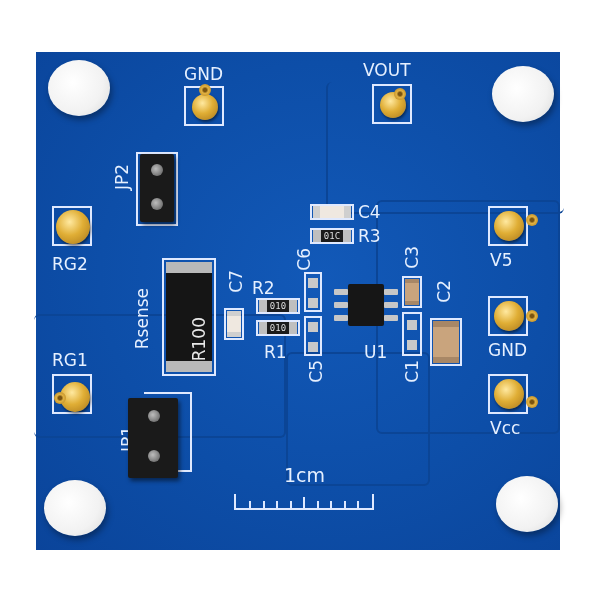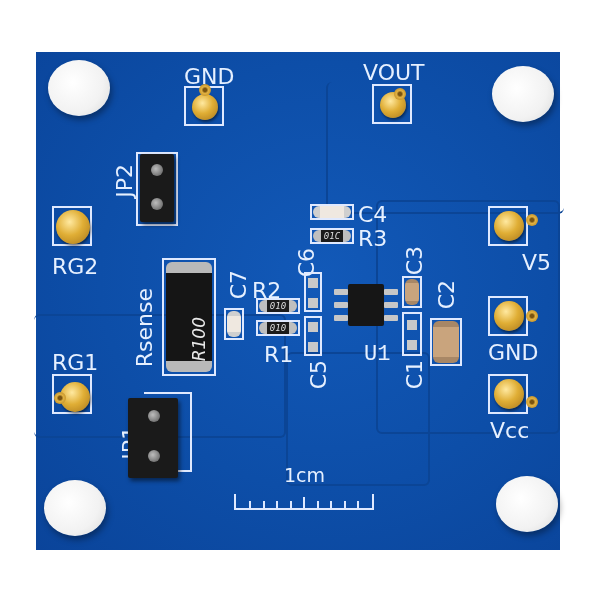--- a/index.html
+++ b/index.html
@@ -1,27 +1,27 @@
 <!DOCTYPE html>
 <html><head>
 <meta charset="utf-8">
 <style>
   html, body { margin:0; padding:0; }
   body { width:600px; height:600px; background:#ffffff; position:relative; overflow:hidden; font-family:"DejaVu Sans", sans-serif; }
   .board { position:absolute; left:36px; top:52px; width:524px; height:498px; background:#0d4ea8;
            background-image: radial-gradient(ellipse at 55% 45%, #1259b8 0%, #0d4ea8 55%, #0a449a 100%); }
   .trace { position:absolute; border:2px solid #0b4596; border-radius:6px; }
   .hole { position:absolute; width:62px; height:56px; border-radius:50%; background:radial-gradient(circle at 40% 40%, #ffffff 0%, #f2f2f2 60%, #d8d8d8 100%); box-shadow: 2px 4px 6px rgba(0,0,0,0.35); }
-  .silk { position:absolute; color:#e6f0ff; font-size:22px; line-height:1; white-space:nowrap; }
+  .silk { position:absolute; color:#e6f0ff; font-size:17px; line-height:1; white-space:nowrap; }
   .pad-box { position:absolute; border:2px solid #dfe9ff; box-sizing:border-box; }
   .pin { position:absolute; border-radius:50%; background:radial-gradient(circle at 40% 35%, #ffe9a0 0%, #e0ae35 45%, #a8761a 100%); box-shadow: 1px 2px 3px rgba(0,0,0,0.5); }
   .pin-tip { position:absolute; width:12px; height:12px; border-radius:50%; background:radial-gradient(circle, #7a5410 20%, #e2b242 40%, #b07e1c 100%); }
   .header { position:absolute; background:#1a1a1a; border-radius:2px; box-shadow: 2px 3px 4px rgba(0,0,0,0.5); }
   .hdr-pin { position:absolute; width:12px; height:12px; border-radius:50%; background:radial-gradient(circle at 40% 40%, #bdbdbd, #555); }
-  .smd { position:absolute; box-sizing:border-box; border-radius:6px;font-style:italic; }
+  .smd { position:absolute; box-sizing:border-box; border-radius:0; }
   .res { background:linear-gradient(90deg, #bfbfbf 0 22%, #1b1b1b 22% 78%, #bfbfbf 78%); }
   .cap { background:linear-gradient(90deg, #cfcfcf 0 18%, #efe8e0 18% 82%, #cfcfcf 82%); }
   .captan { background:linear-gradient(180deg, #a88766 0 14%, #c9a47d 14% 86%, #a88766 86%); }
   .res-label { position:absolute; color:#dedede; font-size:9px; font-family:"DejaVu Sans Mono", monospace; left:50%; top:50%; transform:translate(-50%,-50%); }
   .pad-sq { position:absolute; width:10px; height:10px; background:#c9c9c9; }
   .ic { position:absolute; background:#161616; border-radius:2px; }
   .ic-leg { position:absolute; width:14px; height:6px; background:#c7c7c7; border-radius:1px; }
   .ruler { position:absolute; height:14px; border-left:2px solid #dfe9ff; border-bottom:2px solid #dfe9ff; border-right:2px solid #dfe9ff; }
   .tick { position:absolute; bottom:0; width:2px; background:#dfe9ff; }
   .vert { writing-mode: vertical-rl; transform: rotate(180deg); }
@@ -106,40 +106,40 @@
   </div>
   <span class="silk" style="left:322px; top:176px;">R3</span>
 
   <div class="ic" style="left:312px; top:232px; width:36px; height:42px;"></div>
   <div class="ic-leg" style="left:298px; top:237px;"></div>
   <div class="ic-leg" style="left:298px; top:250px;"></div>
   <div class="ic-leg" style="left:298px; top:263px;"></div>
   <div class="ic-leg" style="left:348px; top:237px;"></div>
   <div class="ic-leg" style="left:348px; top:250px;"></div>
   <div class="ic-leg" style="left:348px; top:263px;"></div>
-  <span class="silk" style="left:328px; top:292px;font-family:Liberation Mono, monospace;">U1</span>
+  <span class="silk" style="left:328px; top:292px;">U1</span>
 
   <span class="silk vert" style="left:368px; top:194px;">C3</span>
   <div class="pad-box" style="left:366px; top:224px; width:20px; height:32px;"></div>
   <div class="smd captan" style="left:369px; top:227px; width:14px; height:26px;"></div>
   <div class="pad-box" style="left:366px; top:260px; width:20px; height:44px;">
     <div class="pad-sq" style="left:3px; top:6px;"></div>
     <div class="pad-sq" style="left:3px; top:26px;"></div>
   </div>
   <span class="silk vert" style="left:368px; top:308px;">C1</span>
 
   <span class="silk vert" style="left:400px; top:228px;">C2</span>
   <div class="pad-box" style="left:394px; top:266px; width:32px; height:48px;"></div>
   <div class="smd captan" style="left:397px; top:269px; width:26px; height:42px;"></div>
 
   <div class="pad-box" style="left:452px; top:154px; width:40px; height:40px;">
     <div class="pin" style="left:4px; top:3px; width:30px; height:30px;"></div>
     <div class="pin-tip" style="left:36px; top:6px;"></div>
   </div>
-  <span class="silk" style="left:486px; top:200px;">V5</span>
+  <span class="silk" style="left:454px; top:200px;">V5</span>
 
   <div class="pad-box" style="left:452px; top:244px; width:40px; height:40px;">
     <div class="pin" style="left:4px; top:3px; width:30px; height:30px;"></div>
     <div class="pin-tip" style="left:36px; top:12px;"></div>
   </div>
   <span class="silk" style="left:452px; top:290px;">GND</span>
 
   <div class="pad-box" style="left:452px; top:322px; width:40px; height:40px;">
     <div class="pin" style="left:4px; top:3px; width:30px; height:30px;"></div>
     <div class="pin-tip" style="left:36px; top:20px;"></div>

